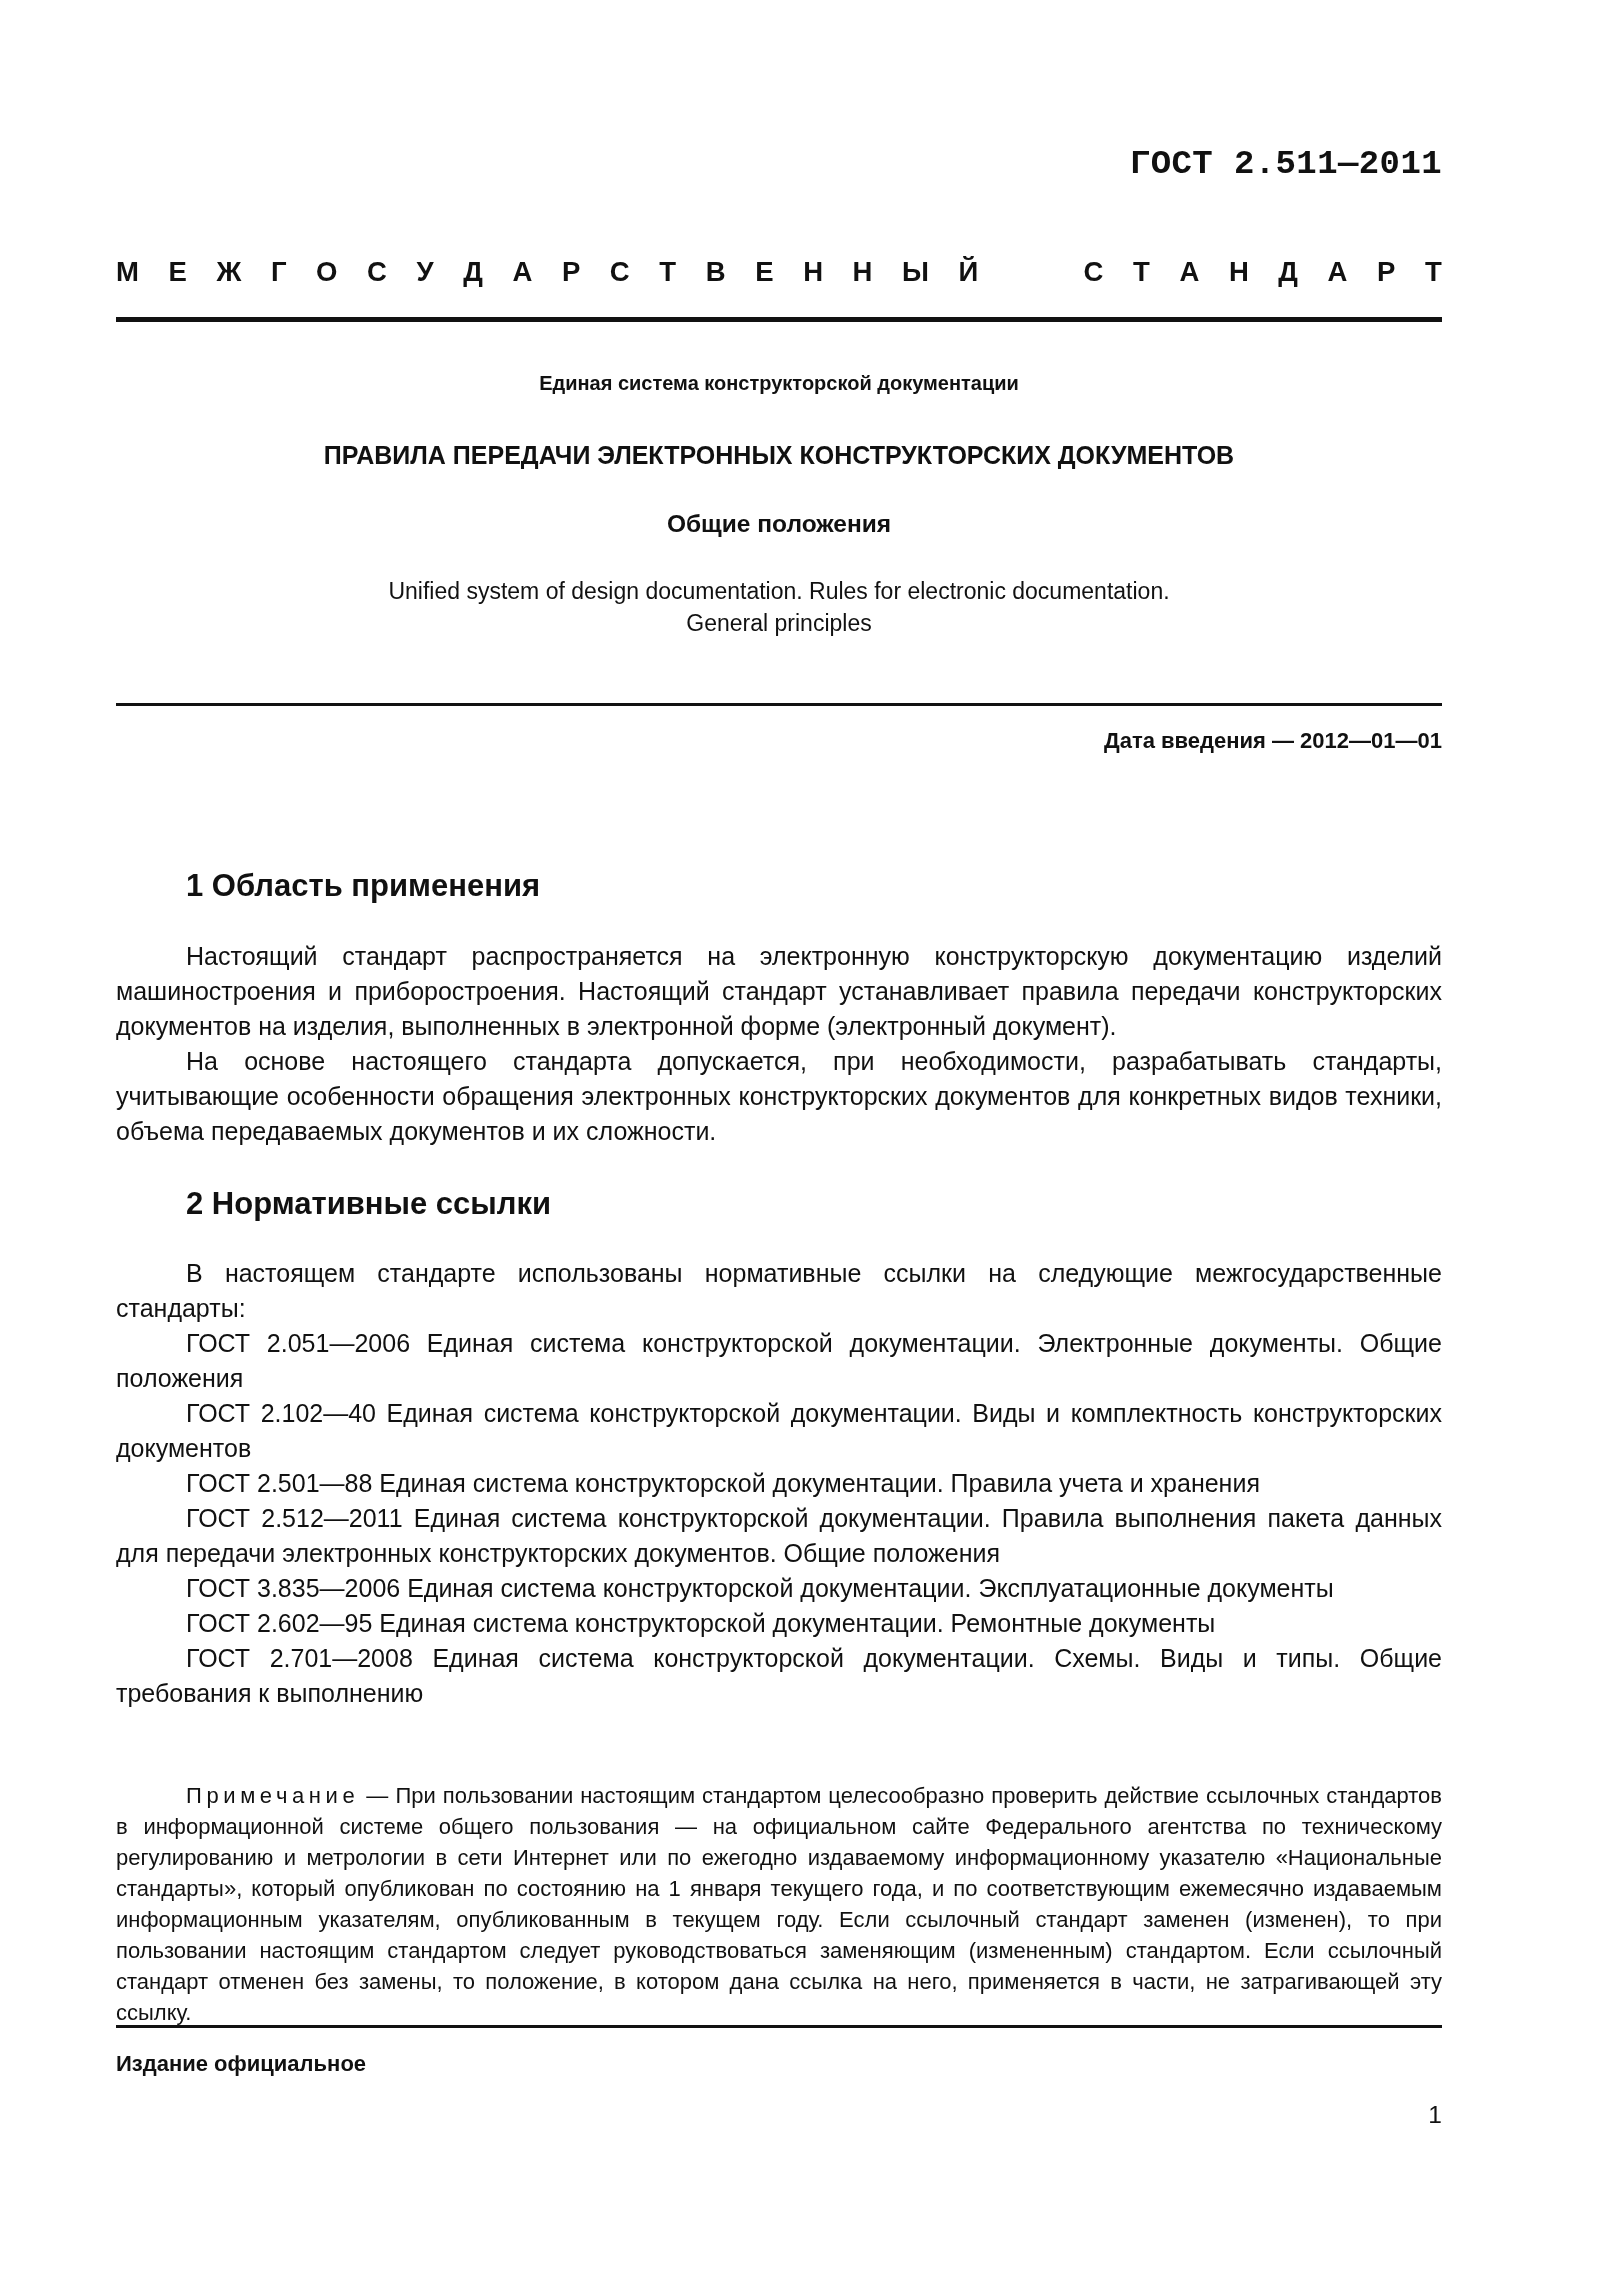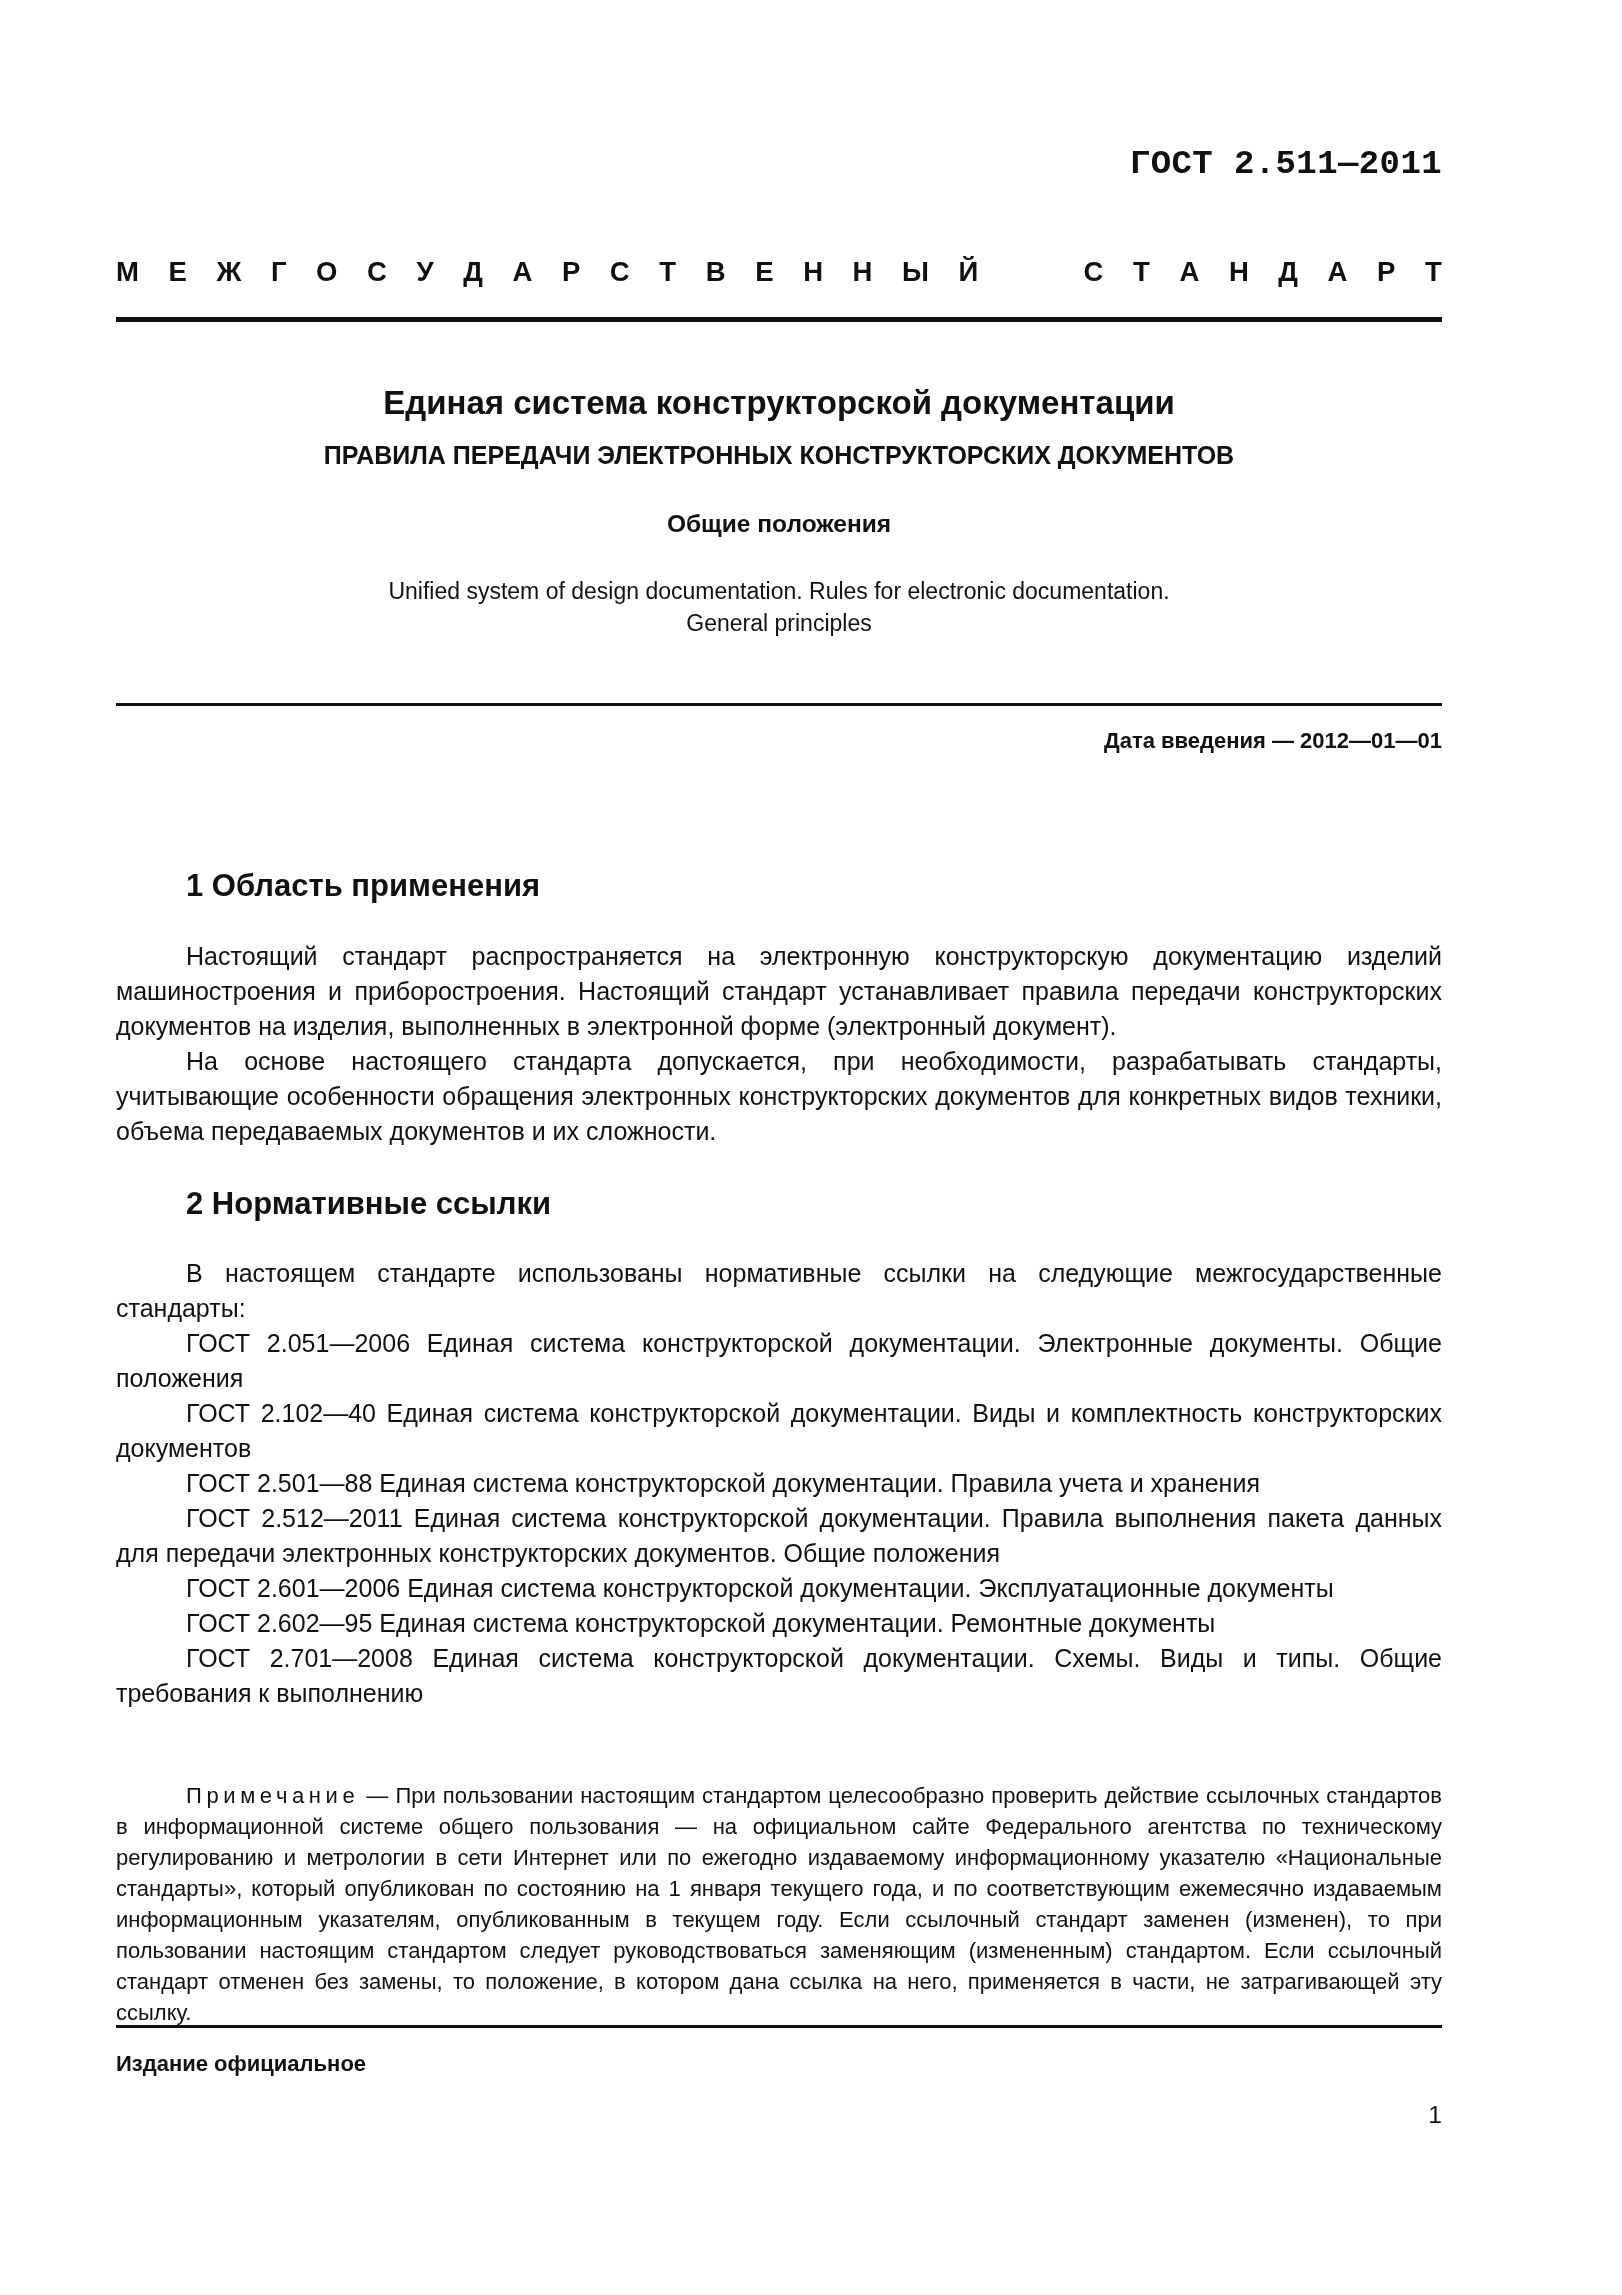--- a/index.html
+++ b/index.html
@@ -8,21 +8,21 @@
   .page { position: absolute; left: 0; top: 0; width: 1623px; height: 2295px; background: #fff; }
   .abs { position: absolute; }
   .gost-id { right: 181px; top: 145px; font-size: 34px; font-weight: bold; letter-spacing: 0.4px; font-family: Liberation Mono, monospace; }
   .interstate { left: 116px; width: 1326px; top: 256px; font-size: 27.5px; font-weight: bold;
                 display: flex; justify-content: space-between; }
   .interstate span { display: inline-block; }
   .interstate .gap { width: 46px; }
   .rule-thick { left: 116px; width: 1326px; height: 5.4px; background: #111; }
   .rule-mid { left: 116px; width: 1326px; height: 3.1px; background: #111; }
   .center { left: 116px; width: 1326px; text-align: center; }
-  .t-system { top: 372px; font-size: 33px; font-weight: bold; margin-top: 12px; }
+  .t-system { top: 372px; font-size: 20px; font-weight: bold; }
   .t-main { top: 441px; font-size: 25px; font-weight: bold; }
   .t-sub { top: 510px; font-size: 24.5px; font-weight: bold; }
   .t-en { top: 575px; font-size: 23px; line-height: 32px; }
   .date { right: 181px; top: 728px; font-size: 22px; font-weight: bold; }
   .h1 { left: 186px; font-size: 31px; font-weight: bold; }
   .body-text { left: 116px; width: 1326px; font-size: 25px; line-height: 35px; text-align: justify; }
   .body-text p { margin: 0; text-indent: 70px; }
   .refs p { margin: 0; text-indent: 70px; text-align: justify; }
   .note { left: 116px; width: 1326px; font-size: 22px; line-height: 31px; text-align: justify; }
   .note p { margin: 0; text-indent: 70px; }
@@ -87,21 +87,21 @@
     <p>На основе настоящего стандарта допускается, при необходимости, разрабатывать стандарты, учитывающие особенности обращения электронных конструкторских документов для конкретных видов техники, объема передаваемых документов и их сложности.</p>
   </div>
 
   <div class="abs h1" style="top:1186px">2  Нормативные ссылки</div>
   <div class="abs body-text refs" style="top:1256px">
     <p>В настоящем стандарте использованы нормативные ссылки на следующие межгосударственные стандарты:</p>
     <p>ГОСТ 2.051—2006 Единая система конструкторской документации. Электронные документы. Общие положения</p>
     <p>ГОСТ 2.102—40 Единая система конструкторской документации. Виды и комплектность конструкторских документов</p>
     <p>ГОСТ 2.501—88 Единая система конструкторской документации. Правила учета и хранения</p>
     <p>ГОСТ 2.512—2011 Единая система конструкторской документации. Правила выполнения пакета данных для передачи электронных конструкторских документов. Общие положения</p>
-    <p>ГОСТ 2.601—2006 Единая система конструкторской документации. Эксплуатационные документы</p>
+    <p>ГОСТ 3.835—2006 Единая система конструкторской документации. Эксплуатационные документы</p>
     <p>ГОСТ 2.602—95 Единая система конструкторской документации. Ремонтные документы</p>
     <p>ГОСТ 2.701—2008 Единая система конструкторской документации. Схемы. Виды и типы. Общие требования к выполнению</p>
   </div>
 
   <div class="abs note" style="top:1780px">
     <p><span class="spaced">Примечание</span><span> — При пользовании настоящим стандартом целесообразно проверить действие ссылочных стандартов в информационной системе общего пользования — на официальном сайте Федерального агентства по техническому регулированию и метрологии в сети Интернет или по ежегодно издаваемому информационному указателю «Национальные стандарты», который опубликован по состоянию на 1 января текущего года, и по соответствующим ежемесячно издаваемым информационным указателям, опубликованным в текущем году. Если ссылочный стандарт заменен (изменен), то при пользовании настоящим стандартом следует руководствоваться заменяющим (измененным) стандартом. Если ссылочный стандарт отменен без замены, то положение, в котором дана ссылка на него, применяется в части, не затрагивающей эту ссылку.</span></p>
   </div>
 
   <div class="abs rule-mid" style="top:2025px"></div>
 

